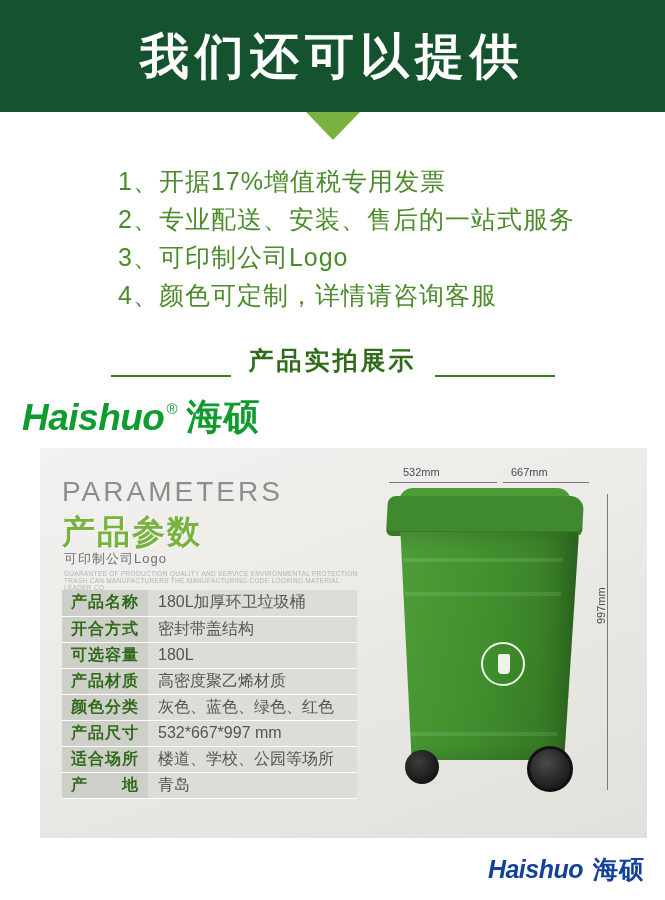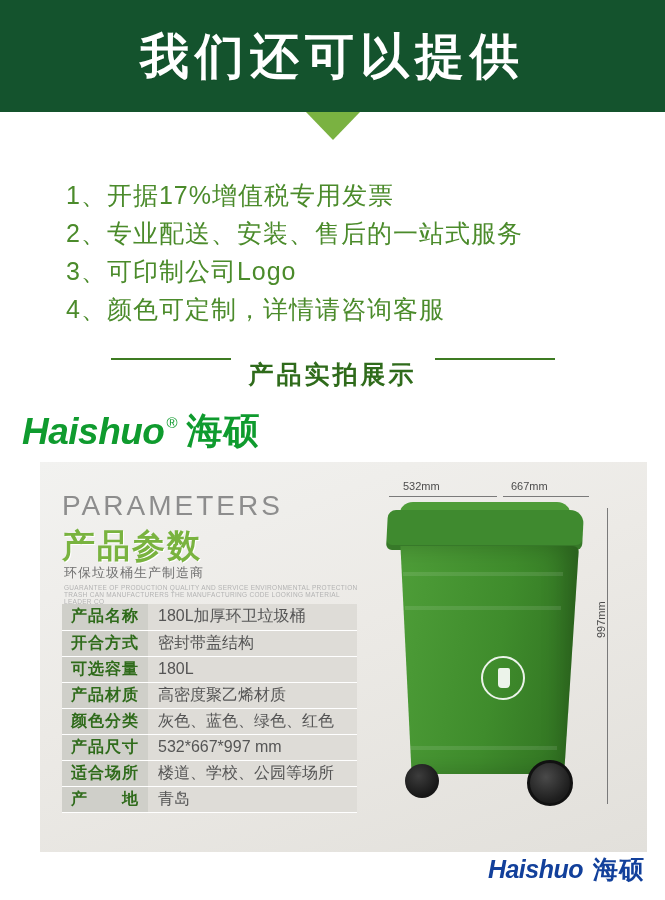--- a/index.html
+++ b/index.html
@@ -36,36 +36,36 @@
     top: 112px;
     transform: translateX(-50%);
     width: 0; height: 0;
     border-left: 27px solid transparent;
     border-right: 27px solid transparent;
     border-top: 28px solid #7ab241;
   }
 
   
   .services {
-    margin-top: 64px;
-    padding-left: 66px;
+    margin-top: 50px;
+    padding-left: 118px;
   }
   .service-item {
     color: #4b8b2b;
     font-size: 25px;
     line-height: 38px;
     letter-spacing: 1px;
     white-space: nowrap;
   }
 
   
   .section-title-row {
     margin-top: 30px;
     display: flex;
-    align-items: flex-start;
+    align-items: flex-end;
     justify-content: center;
     gap: 18px;
   }
   .section-rule {
     height: 2px;
     width: 120px;
     background: #3e7b22;
   }
   .section-title {
     color: #2f6b1b;
@@ -299,21 +299,21 @@
 <div class="brand-row">
   <span class="brand-en">Haishuo</span>
   <span class="brand-reg">®</span>
   <span class="brand-cn">海硕</span>
 </div>
 
 <div class="photo">
   <div class="photo-inner">
     <div class="param-en">PARAMETERS</div>
     <div class="param-cn">产品参数</div>
-    <div class="param-sub">环保垃圾桶生产制造商</div>
+    <div class="param-sub">可印制公司Logo</div>
     <div class="param-tiny">GUARANTEE OF PRODUCTION QUALITY AND SERVICE ENVIRONMENTAL PROTECTION TRASH CAN MANUFACTURERS THE MANUFACTURING CODE LOOKING MATERIAL LEADER CO</div>
 
     <table class="spec-table">
       <tbody>
           <tr>
         <td class="k">产品名称</td>
         <td class="v">180L加厚环卫垃圾桶</td>
       </tr>
       <tr>
         <td class="k">开合方式</td>

